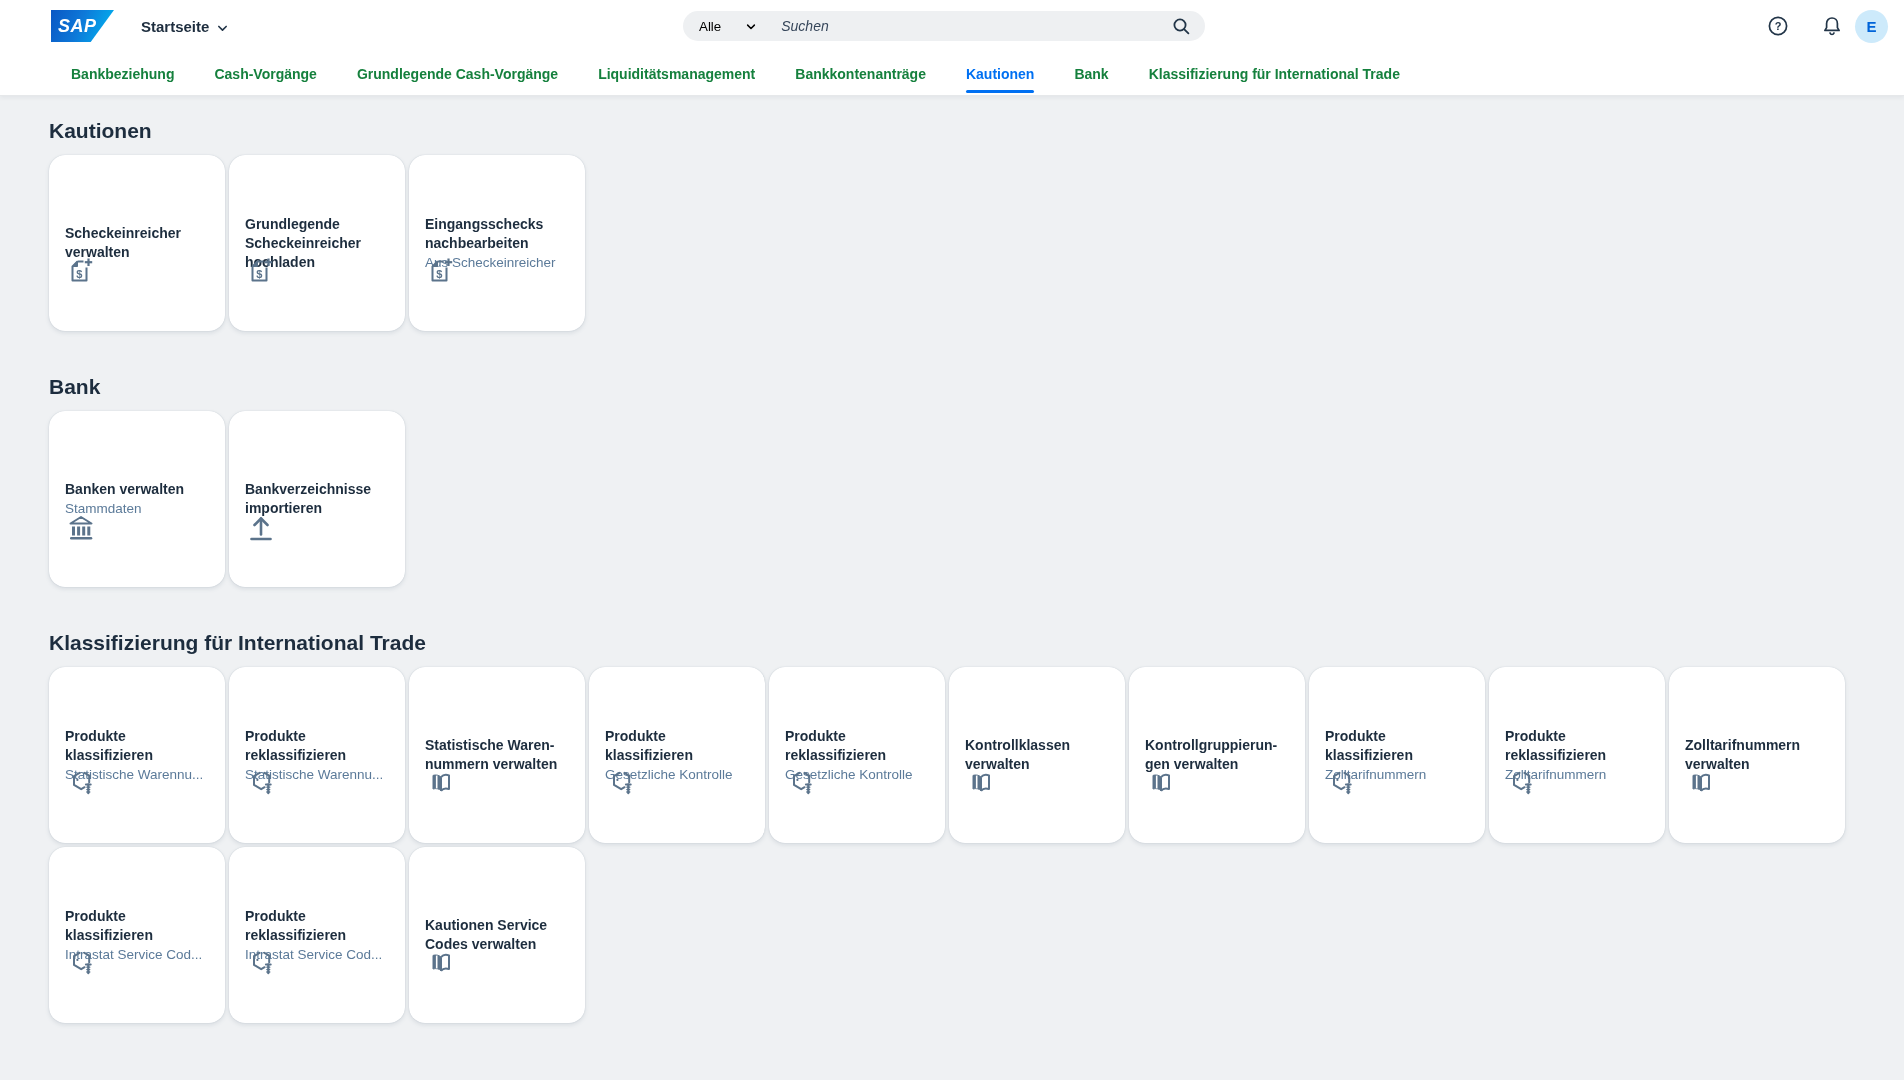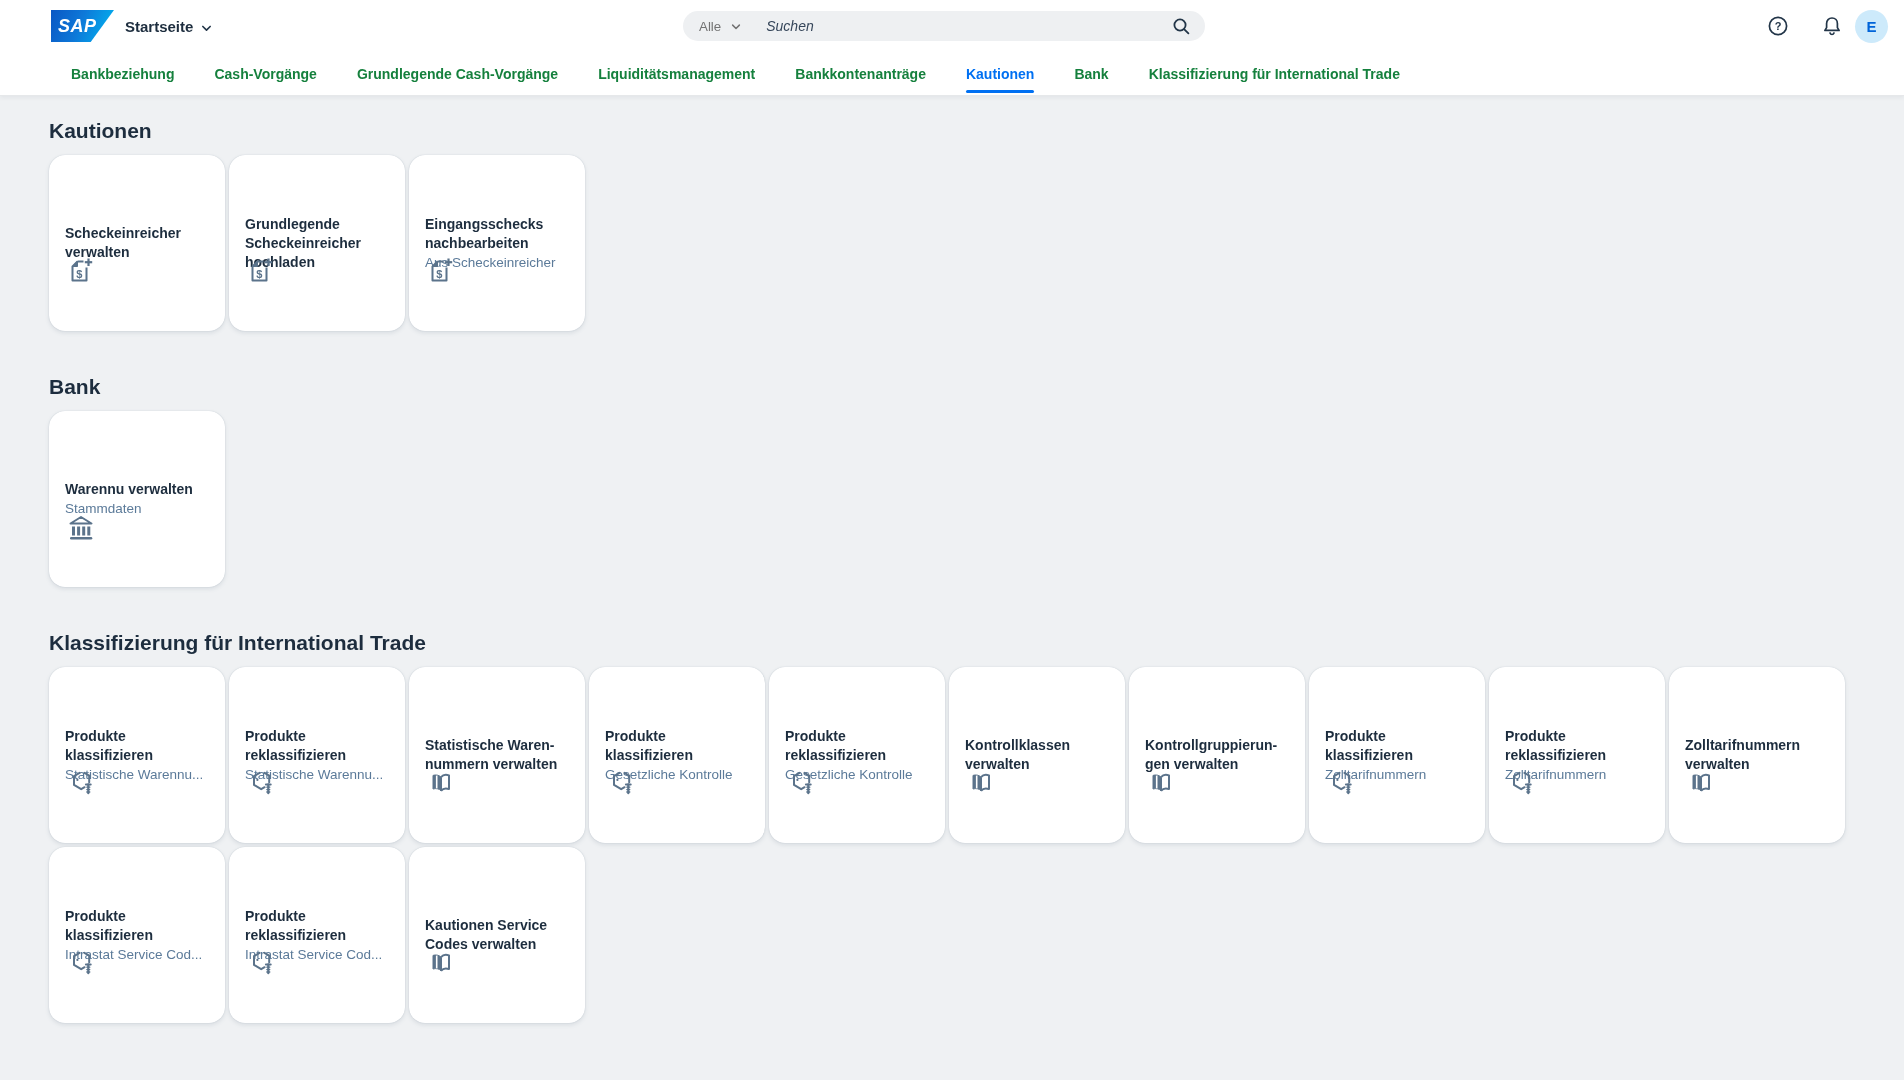--- a/index.html
+++ b/index.html
@@ -22,32 +22,32 @@
     background:linear-gradient(112deg,#0a57c4 0%, #0e78d8 45%, #00b9f2 100%);
     clip-path:polygon(0 0, 100% 0, 63% 100%, 0 100%);
     display:flex; align-items:center; padding-left:7px;
     flex:none;
   }
   .sap-logo span {
     color:#ffffff; font-weight:bold; font-style:italic;
     font-size:18px; letter-spacing:.5px;
   }
   .space-menu {
-    margin-left:11px; display:flex; align-items:center; gap:7px;
+    margin-left:27px; display:flex; align-items:center; gap:7px;
     font-size:15px; font-weight:bold; color:#1d2d3e;
   }
   .space-menu .chev { width:13px; height:13px; margin-top:2px; color:#223548; }
 
   .search {
     position:absolute; left:683px; top:11px;
     width:522px; height:30px; border-radius:15px;
     background:#eef0f2; display:flex; align-items:center;
     padding:0 6px 0 16px; font-size:14px;
   }
-  .search-scope { display:flex; align-items:center; gap:9px; color:#737373; }
+  .search-scope { display:flex; align-items:center; gap:24px; color:#000000; }
   .search-scope .chev { width:12px; height:12px; margin-top:2px; }
   .search-input {
     flex:1; margin-left:24px; border:none; background:transparent; outline:none;
     font-size:14px; color:#223548; font-family:inherit;
   }
   .search-input::placeholder { font-style:italic; color:#2c3d52; opacity:.95; }
   .search-btn { width:24px; height:24px; margin-right:6px; color:#223548; display:flex; align-items:center; }
 
   .shell-right { margin-left:auto; display:flex; align-items:center; }
   .shell-icon-btn { width:24px; height:24px; color:#223548; display:flex; align-items:center; justify-content:center; }
@@ -244,36 +244,48 @@
               </svg>
             </span>
   </button>
 </div>
   </section>
 
   <section class="section">
     <h2 class="section-title">Bank</h2>
     <div class="tiles">
   <button class="tile">
-    <div class="tile-title">Warennu verwalten</div>
+    <div class="tile-title">Banken verwalten</div>
     <div class="tile-subtitle">Stammdaten</div>
     <span class="tile-icon">
               <svg viewBox="0 0 32 32" fill="none" stroke="currentColor" stroke-width="2">
                 <path d="M5.5 12.5 L16 6 L26.5 12.5 Z" stroke-linejoin="round"></path>
                 <g fill="currentColor" stroke="none">
                   <rect x="7" y="15.5" width="3" height="9"></rect>
                   <rect x="12.1" y="15.5" width="3" height="9"></rect>
                   <rect x="17.2" y="15.5" width="3" height="9"></rect>
                   <rect x="22.3" y="15.5" width="3" height="9"></rect>
                   <rect x="5" y="26" width="22.3" height="2.6" rx="1.3"></rect>
                 </g>
               </svg>
             </span>
   </button>
 
+  <button class="tile">
+    <div class="tile-title">Bankverzeichnisse
+importieren</div>
+
+    <span class="tile-icon">
+              <svg viewBox="0 0 32 32" fill="none" stroke="currentColor" stroke-width="2.6" stroke-linecap="round" stroke-linejoin="round">
+                <path d="M16 23.5 V7.5"></path>
+                <path d="M9.5 14 L16 7.5 L22.5 14"></path>
+                <path d="M6.5 28 H25.5"></path>
+              </svg>
+            </span>
+  </button>
 </div>
   </section>
 
   <section class="section">
     <h2 class="section-title">Klassifizierung für International Trade</h2>
     <div class="tiles">
   <button class="tile">
     <div class="tile-title">Produkte
 klassifizieren</div>
     <div class="tile-subtitle">Statistische Warennu...</div>

